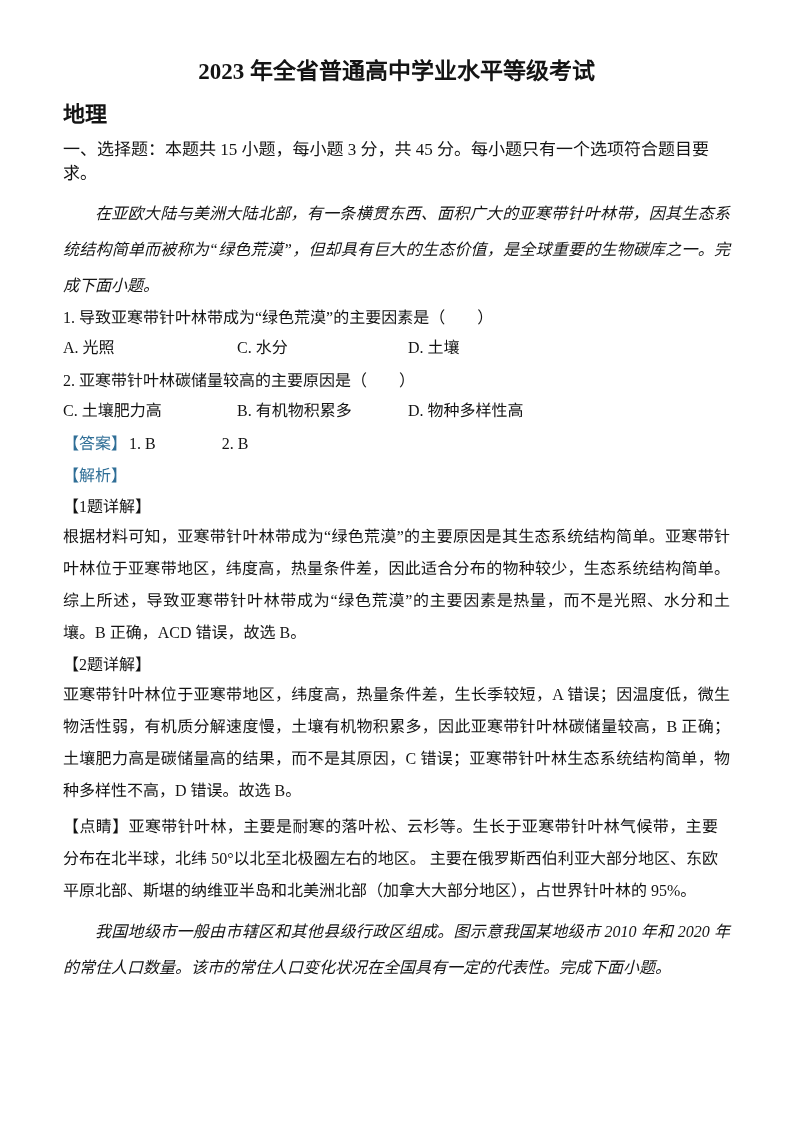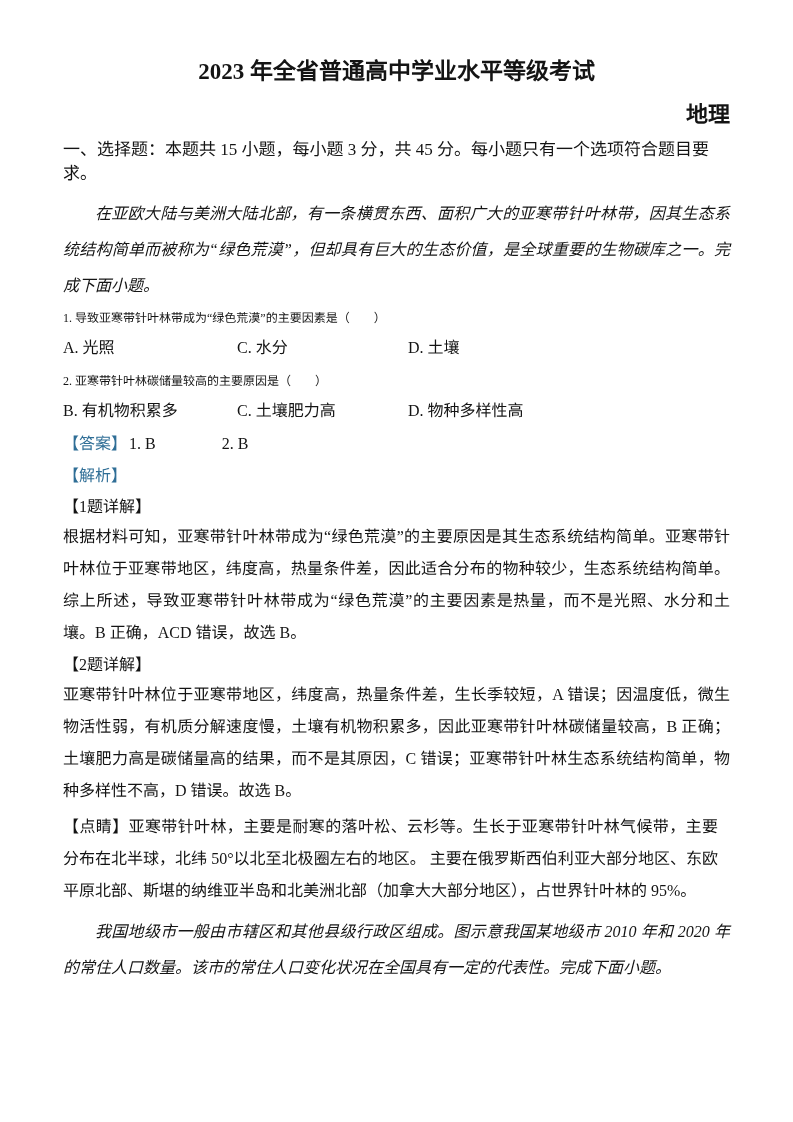--- a/index.html
+++ b/index.html
@@ -24,40 +24,40 @@
   .exam-title {
     font-size: 23px;
     font-weight: 700;
     text-align: center;
     line-height: 28px;
     margin: 0 0 16px 0;
   }
   .exam-subject {
     font-size: 22px;
     font-weight: 700;
-    text-align: right;
+    text-align: left;
     line-height: 26px;
     margin: 0 0 10px 0;
   }
   .section-head {
     font-size: 17px;
     font-weight: 400;
     line-height: 24px;
     margin: 0 0 10px 0;
   }
   .passage {
     font-size: 16px;
     font-style: italic;
     line-height: 36px;
     text-indent: 2em;
     text-align: justify;
     margin: 0 0 2px 0;
   }
   .stem {
-    font-size: 12px;
+    font-size: 16px;
     line-height: 24px;
     margin: 2px 0 6px 0;
   }
   .options {
     display: grid;
     grid-template-columns: 174px 171px 172px 1fr;
     font-size: 16px;
     line-height: 24px;
     margin: 0 0 9px 0;
   }
@@ -109,22 +109,22 @@
 
   <p class="stem">1. 导致亚寒带针叶林带成为“绿色荒漠”的主要因素是（　　）</p>
   <div class="options">
     <span class="opt">A. 光照</span>
     <span class="opt">C. 水分</span>
     <span class="opt">D. 土壤</span>
   </div>
 
   <p class="stem">2. 亚寒带针叶林碳储量较高的主要原因是（　　）</p>
   <div class="options">
+    <span class="opt">C. 土壤肥力高</span>
     <span class="opt">B. 有机物积累多</span>
-    <span class="opt">C. 土壤肥力高</span>
     <span class="opt">D. 物种多样性高</span>
   </div>
 
   <p class="answer-line">
     <span class="label-blue">【答案】</span>
     <span class="ans-item-1">1. B</span>
     <span class="ans-item-2">2. B</span>
   </p>
 
   <p class="analysis-label label-blue">【解析】</p>

